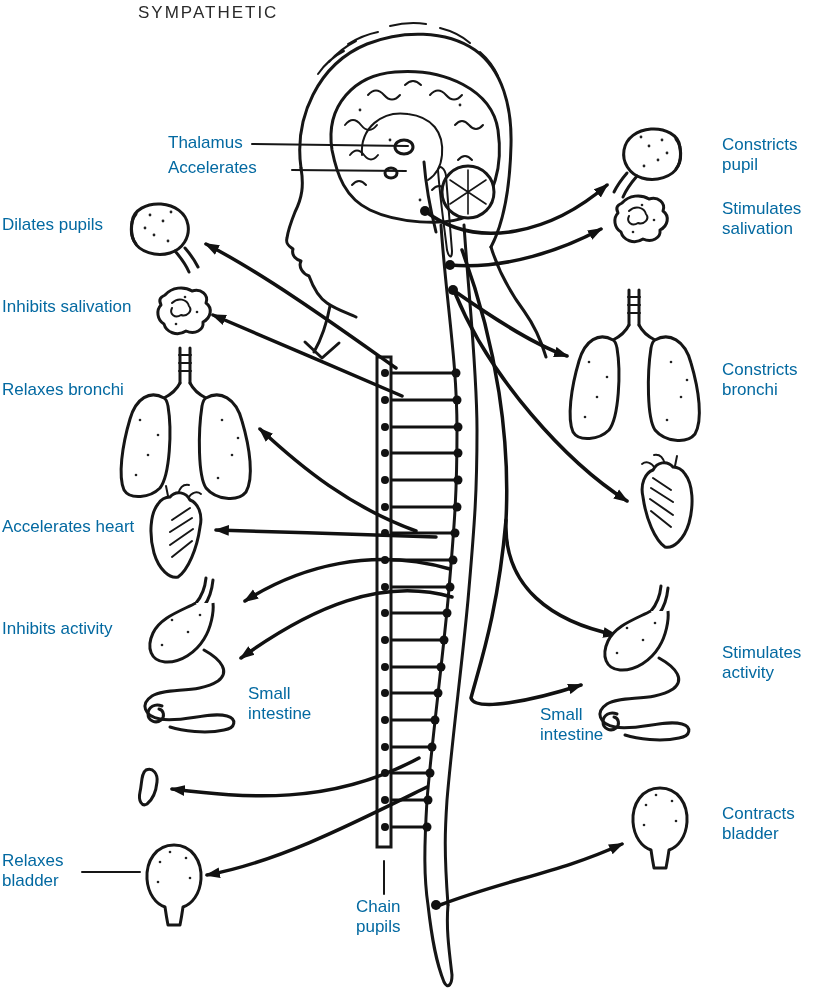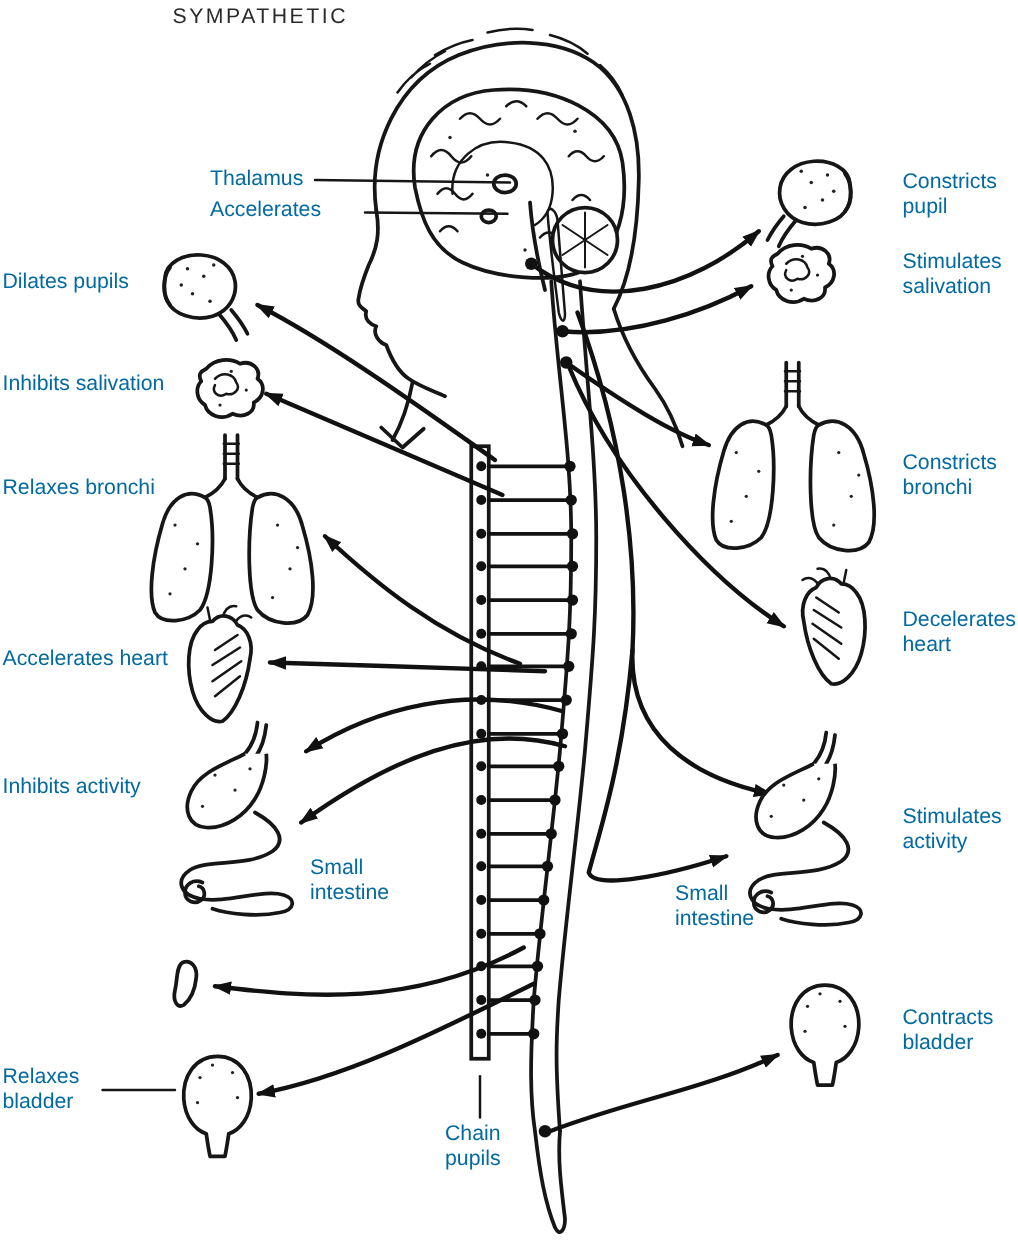--- a/index.html
+++ b/index.html
@@ -275,21 +275,19 @@
 intestine</div>
   <div class="lbl" style="left:2px;top:851px">Relaxes
 bladder</div>
 
   <div class="lbl" style="left:722px;top:135px">Constricts
 pupil</div>
   <div class="lbl" style="left:722px;top:199px">Stimulates
 salivation</div>
   <div class="lbl" style="left:722px;top:360px">Constricts
 bronchi</div>
-  <div class="lbl" style="left:722px;top:486px">Decelerates
-heart</div>
   <div class="lbl" style="left:722px;top:643px">Stimulates
 activity</div>
   <div class="lbl" style="left:540px;top:705px">Small
 intestine</div>
   <div class="lbl" style="left:722px;top:804px">Contracts
 bladder</div>
 </div>
 
 </body></html>

